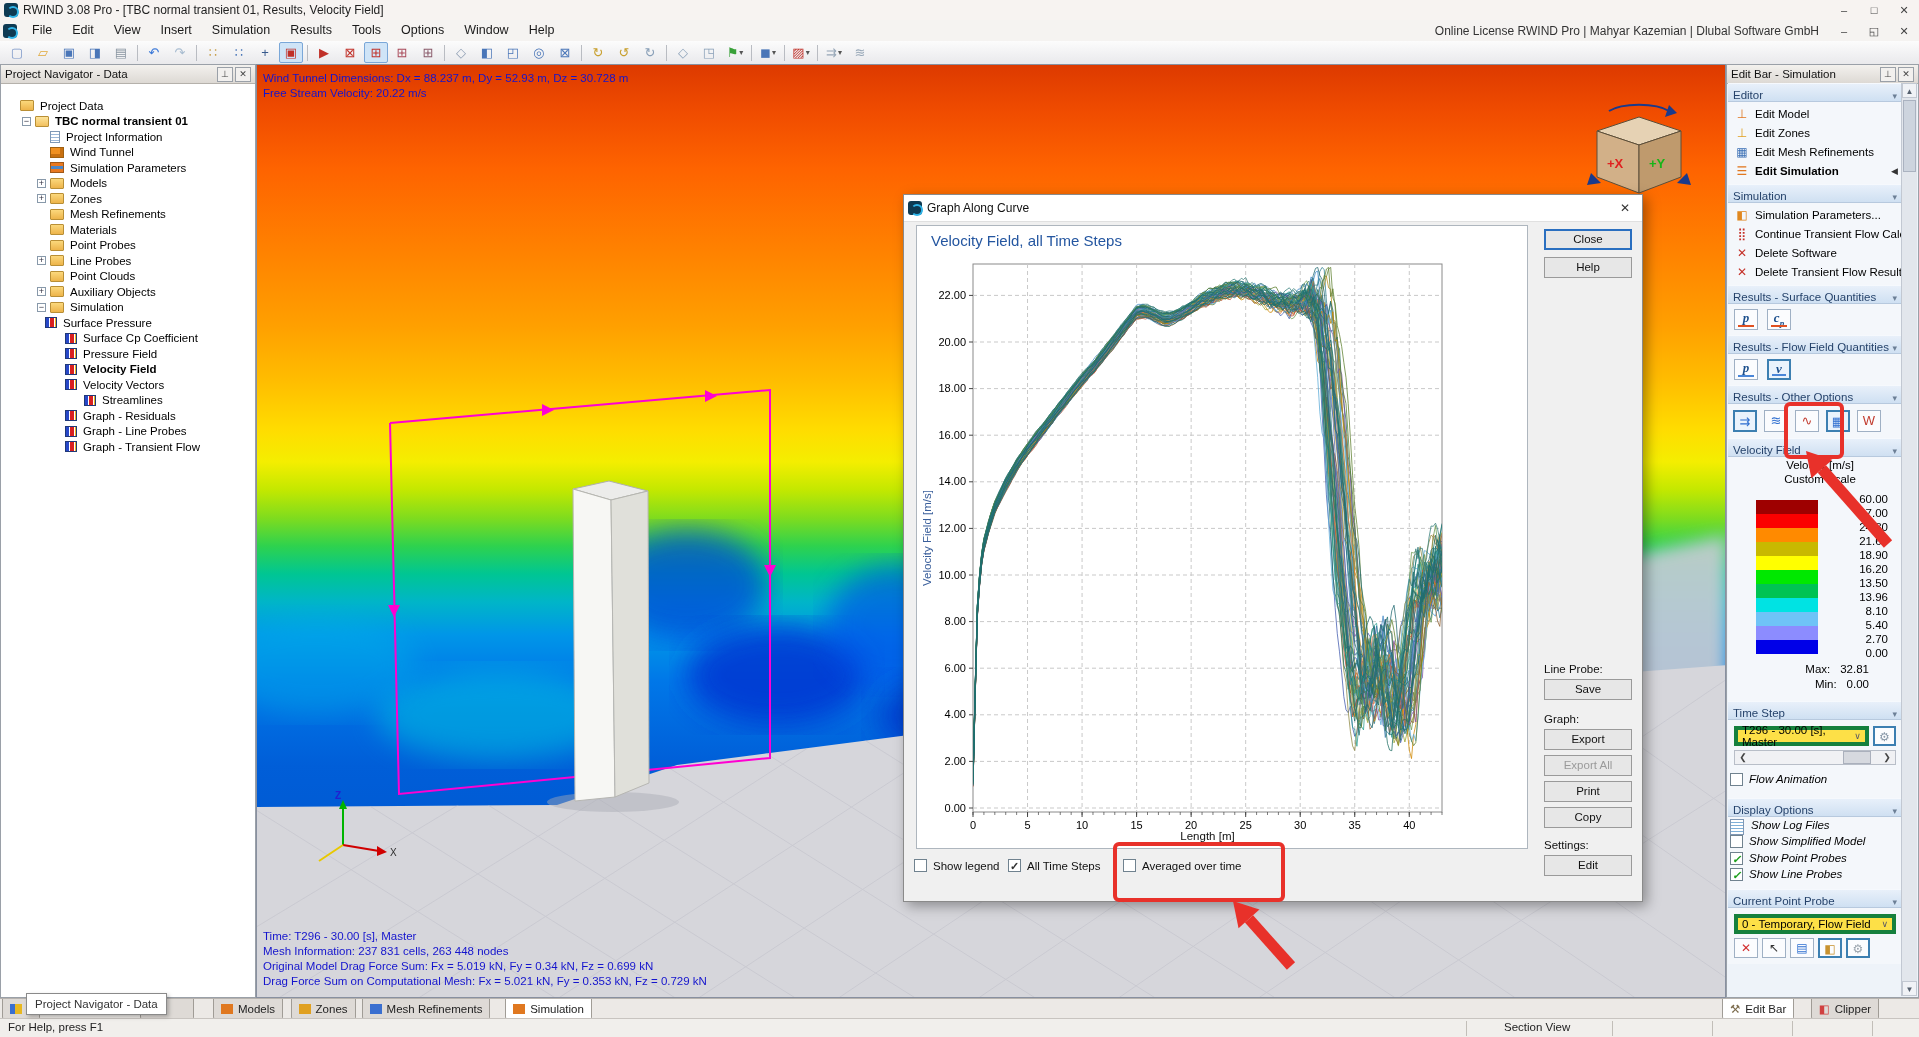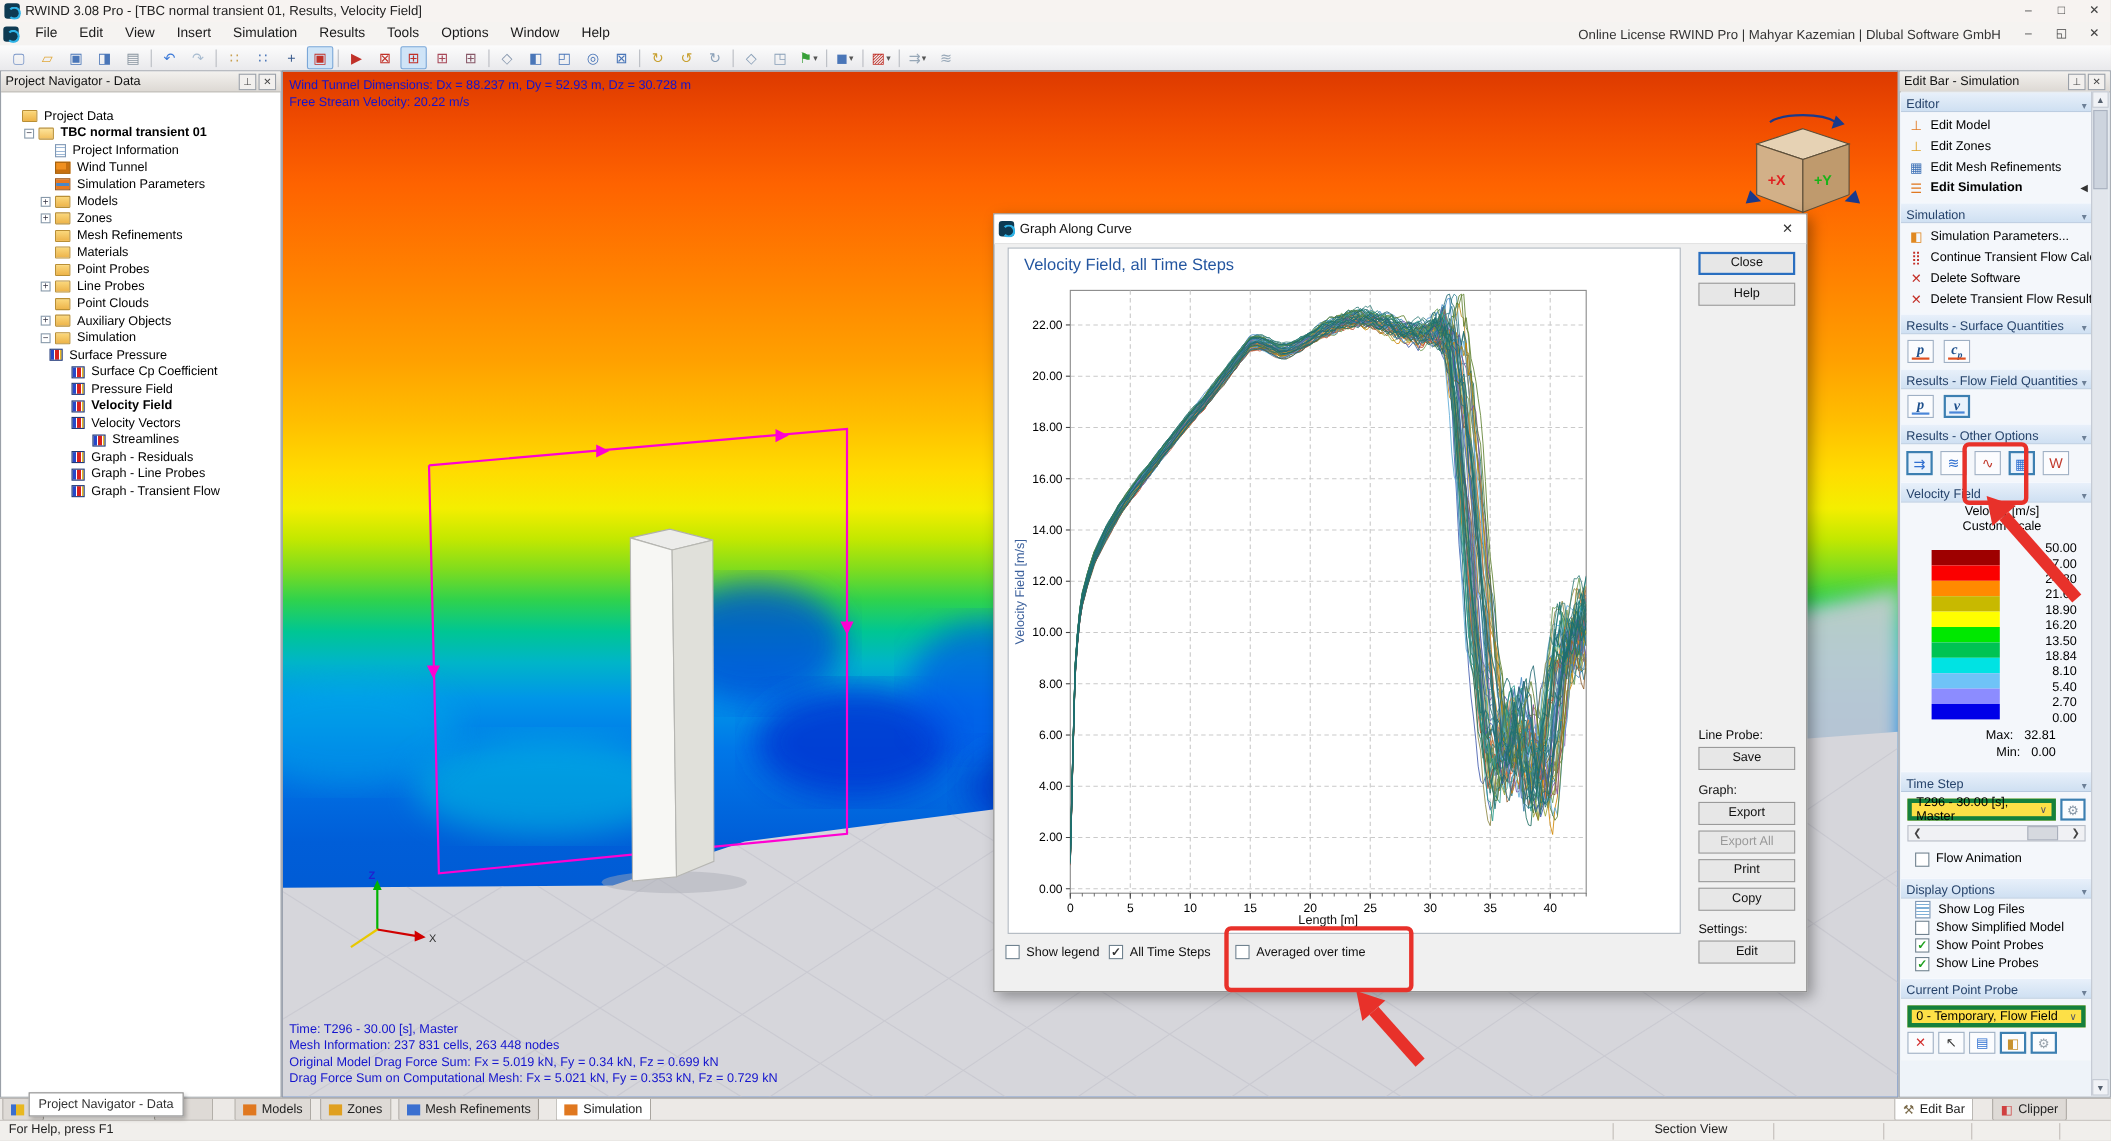--- a/index.html
+++ b/index.html
@@ -94,21 +94,21 @@
             line-height:18px;font-size:12px;margin-left:4px;box-sizing:border-box;}
   .mini-btn.bluebox{border:2px solid #3c7fb1;}
   .hscroll{height:15px;background:#f0f1f4;border:1px solid #b8bec8;display:flex;box-sizing:border-box;}
   .hs-btn{width:16px;text-align:center;font-size:9px;line-height:13px;color:#444;}
   .hs-track{flex:1;position:relative;}
   .hs-thumb{position:absolute;top:0;height:13px;width:28px;background:#d6d9df;border:1px solid #aab0bc;box-sizing:border-box;}
   .cbx{width:13px;height:13px;border:1px solid #70828f;background:#fff;flex:none;margin-right:6px;
        font-size:11px;line-height:12px;text-align:center;font-weight:bold;box-sizing:border-box;}
   .cbx.checked-green{color:#1fa01f;}
   .cbx.checked-dark{color:#333;}
-  .opt-row{height:16.5px;display:flex;align-items:center;padding-left:13px;font-size:11.5px;}
+  .opt-row{height:16.5px;display:flex;padding-left:2px;font-size:11.5px;font-style:italic;}
   .logicon{width:12px;height:14px;background:repeating-linear-gradient(#ffffff 0 2px,#7fb0d8 2px 3px);
            border:1px solid #7f98b5;margin-right:7px;flex:none;}
   
   #dialog{position:absolute;left:903px;top:194px;width:740px;height:708px;background:#f0f0f0;
           border:1px solid #8a8a8a;box-shadow:4px 4px 12px rgba(0,0,0,.35);z-index:40;box-sizing:border-box;}
   #dlg-title{height:26px;background:#fff;display:flex;align-items:center;border-bottom:1px solid #e0e0e0;}
   #dlg-title .ttxt{font-size:12px;color:#111;}
   #dlg-title .spacer{flex:1;}
   #dlg-close{width:34px;text-align:center;color:#333;font-size:12px;}
   #graph-panel{position:absolute;left:12px;top:30px;width:612px;height:624px;background:#fff;
@@ -633,28 +633,28 @@
             <div class="swatch" style="top: 21px; background: rgb(251, 0, 0);"></div>
             <div class="swatch" style="top: 35px; background: rgb(255, 138, 0);"></div>
             <div class="swatch" style="top: 49px; background: rgb(200, 185, 0);"></div>
             <div class="swatch" style="top: 63px; background: rgb(255, 255, 0);"></div>
             <div class="swatch" style="top: 77px; background: rgb(0, 232, 0);"></div>
             <div class="swatch" style="top: 91px; background: rgb(0, 195, 83);"></div>
             <div class="swatch" style="top: 105px; background: rgb(0, 227, 227);"></div>
             <div class="swatch" style="top: 119px; background: rgb(111, 195, 247);"></div>
             <div class="swatch" style="top: 133px; background: rgb(140, 140, 255);"></div>
             <div class="swatch" style="top: 147px; background: rgb(0, 0, 232);"></div>
-            <div class="sval" style="top: 0px;">50.00</div>
+            <div class="sval" style="top: 0px;">60.00</div>
             <div class="sval" style="top: 14px;">27.00</div>
             <div class="sval" style="top: 28px;">24.30</div>
             <div class="sval" style="top: 42px;">21.60</div>
             <div class="sval" style="top: 56px;">18.90</div>
             <div class="sval" style="top: 70px;">16.20</div>
             <div class="sval" style="top: 84px;">13.50</div>
-            <div class="sval" style="top: 98px;">18.84</div>
+            <div class="sval" style="top: 98px;">13.96</div>
             <div class="sval" style="top: 112px;">8.10</div>
             <div class="sval" style="top: 126px;">5.40</div>
             <div class="sval" style="top: 140px;">2.70</div>
             <div class="sval" style="top: 154px;">0.00</div>
           </div>
           <div class="row" style="justify-content: flex-end; padding-right: 33px; height: 15px; font-size: 11.5px;">
             <span style="margin-right: 10px;">Max:</span>
             <span>32.81</span>
           </div>
           <div class="row" style="justify-content: flex-end; padding-right: 33px; height: 15px; font-size: 11.5px;">

